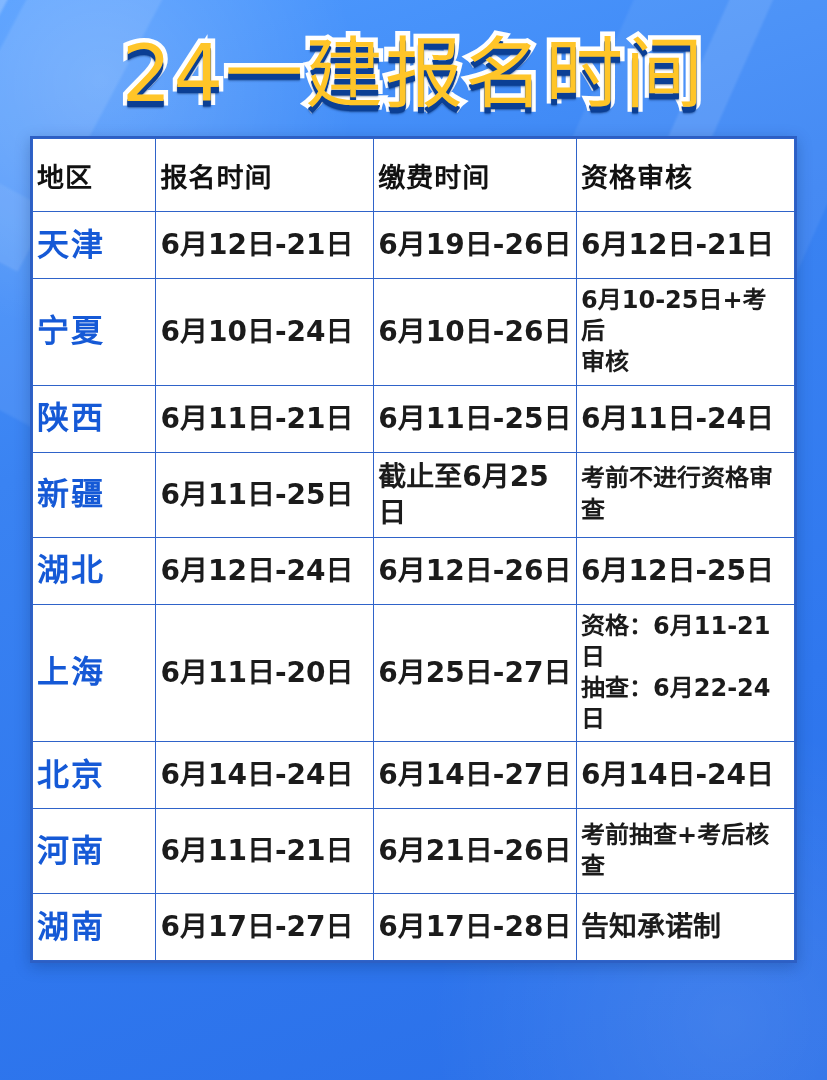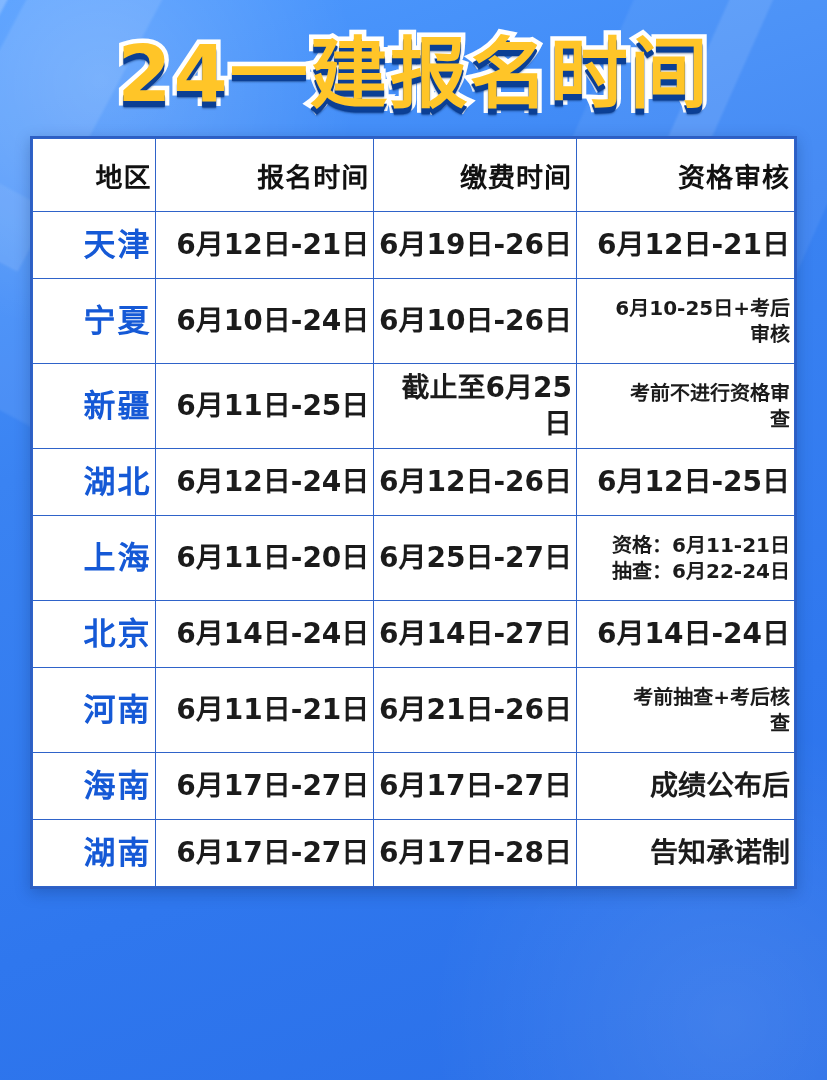--- a/index.html
+++ b/index.html
@@ -48,21 +48,21 @@
     position: relative;
     text-align: center;
     padding-top: 34px;
     height: 124px;
     box-sizing: border-box;
   }
   .title {
     display: inline-block;
     font-family: "DejaVu Sans", "Liberation Sans", sans-serif;
     font-size: 78px;
-    font-weight: bold;
+    font-weight: normal;
     letter-spacing: 2px;
     color: #ffc528;
     -webkit-text-stroke: 9px #ffffff;
     paint-order: stroke fill;
     text-shadow:
       0 5px 0 #0b3f94,
       0 6px 0 #0b3f94,
       0 7px 2px rgba(8,42,100,0.55);
     line-height: 1.05;
   }
@@ -80,21 +80,21 @@
     border-collapse: collapse;
     table-layout: fixed;
   }
   col.c-region { width: 16.2%; }
   col.c-signup { width: 28.6%; }
   col.c-pay    { width: 26.6%; }
   col.c-audit  { width: 28.6%; }
 
   th, td {
     border: 1.5px solid #2f63c9;
-    text-align: right;
+    text-align: left;
     vertical-align: middle;
     padding: 6px 4px;
     font-family: "DejaVu Sans", "Liberation Sans", sans-serif;
   }
   thead th {
     height: 60px;
     font-size: 27px;
     font-weight: bold;
     color: #111111;
     letter-spacing: 1px;
@@ -105,21 +105,21 @@
     font-weight: bold;
     color: #1b1b1b;
     line-height: 1.28;
   }
   tbody td.region {
     color: #1559d6;
     font-size: 32px;
     letter-spacing: 2px;
   }
   tbody td.two-line {
-    font-size: 20px;
+    font-size: 24px;
     line-height: 1.3;
   }
   tbody tr.tall td { height: 72px; }
 
   .cell-line { display: block; }
 </style>
 </head>
 <body>
 
 <div class="bg">
@@ -167,20 +167,28 @@
       <tr class="tall">
         <td class="region">宁夏</td>
         <td>6月10日-24日</td>
         <td>6月10日-26日</td>
         <td class="two-line">
           <span class="cell-line">6月10-25日+考后</span>
           <span class="cell-line">审核</span>
         </td>
       </tr>
 
+      <tr>
+        <td class="region">陕西</td>
+        <td>6月11日-21日</td>
+        <td>6月11日-25日</td>
+        <td>
+          <span class="cell-line">6月11日-24日</span>
+        </td>
+      </tr>
 
       <tr class="tall">
         <td class="region">新疆</td>
         <td>6月11日-25日</td>
         <td>截止至6月25日</td>
         <td class="two-line">
           <span class="cell-line">考前不进行资格审</span>
           <span class="cell-line">查</span>
         </td>
       </tr>
@@ -217,28 +225,20 @@
       <tr class="tall">
         <td class="region">河南</td>
         <td>6月11日-21日</td>
         <td>6月21日-26日</td>
         <td class="two-line">
           <span class="cell-line">考前抽查+考后核</span>
           <span class="cell-line">查</span>
         </td>
       </tr>
 
-      <tr>
-        <td class="region">海南</td>
-        <td>6月17日-27日</td>
-        <td>6月17日-27日</td>
-        <td>
-          <span class="cell-line">成绩公布后</span>
-        </td>
-      </tr>
 
 
       <tr>
         <td class="region">湖南</td>
         <td>6月17日-27日</td>
         <td>6月17日-28日</td>
         <td>
           <span class="cell-line">告知承诺制</span>
         </td>
       </tr>

